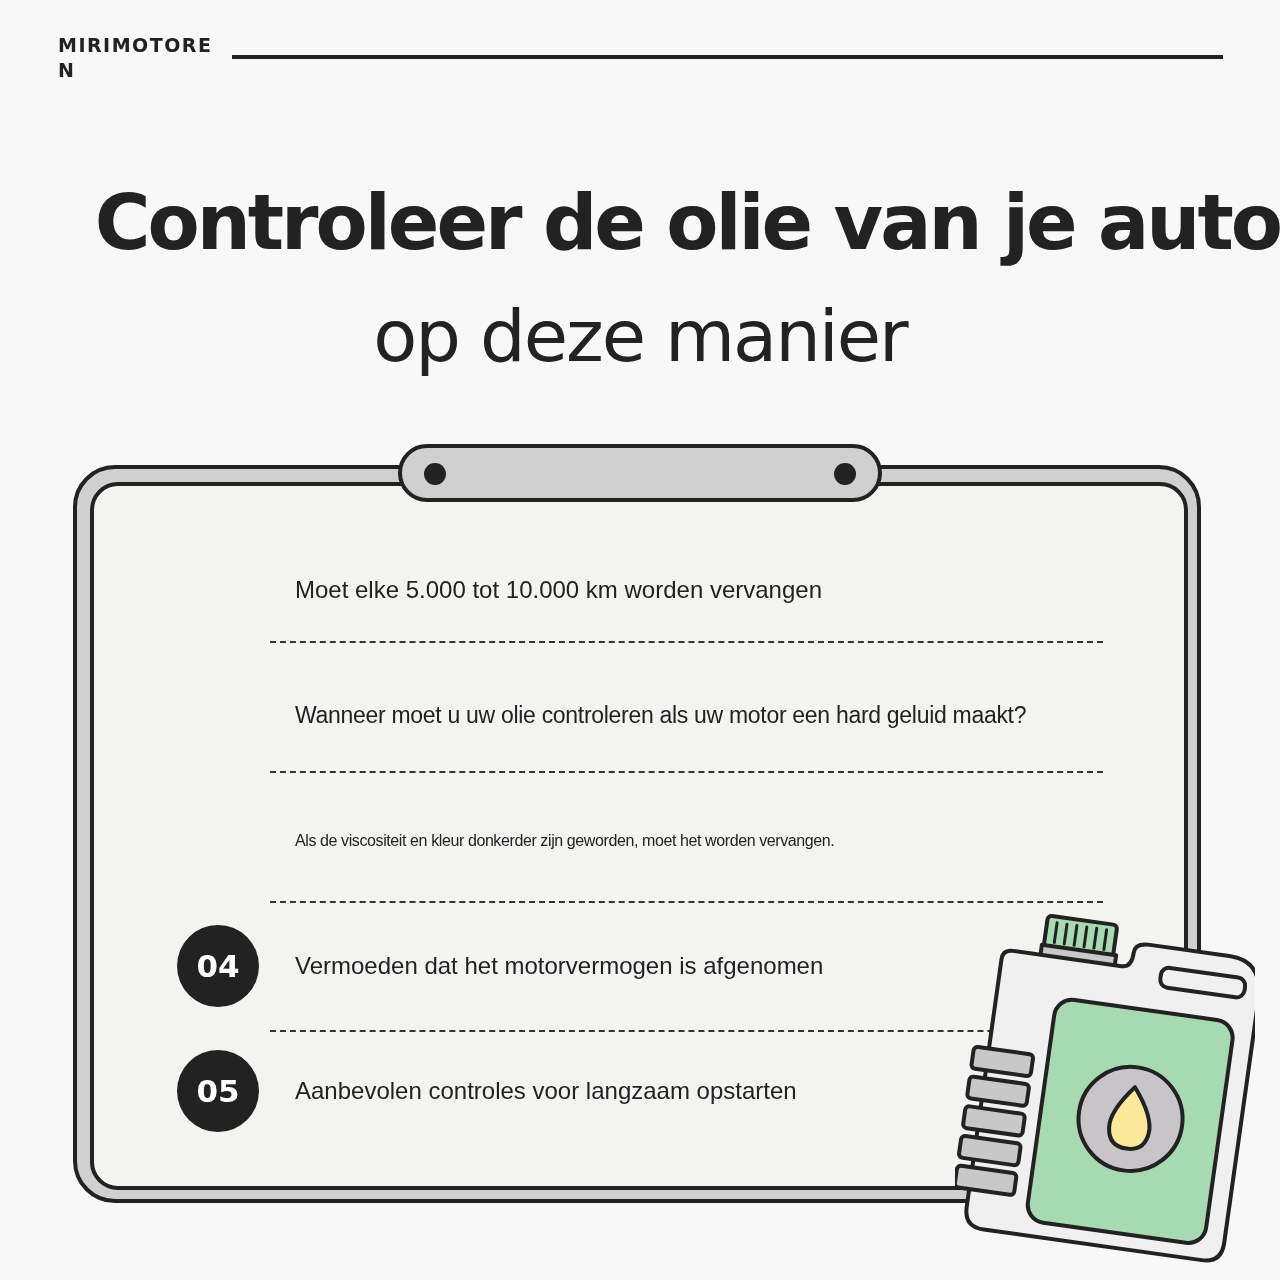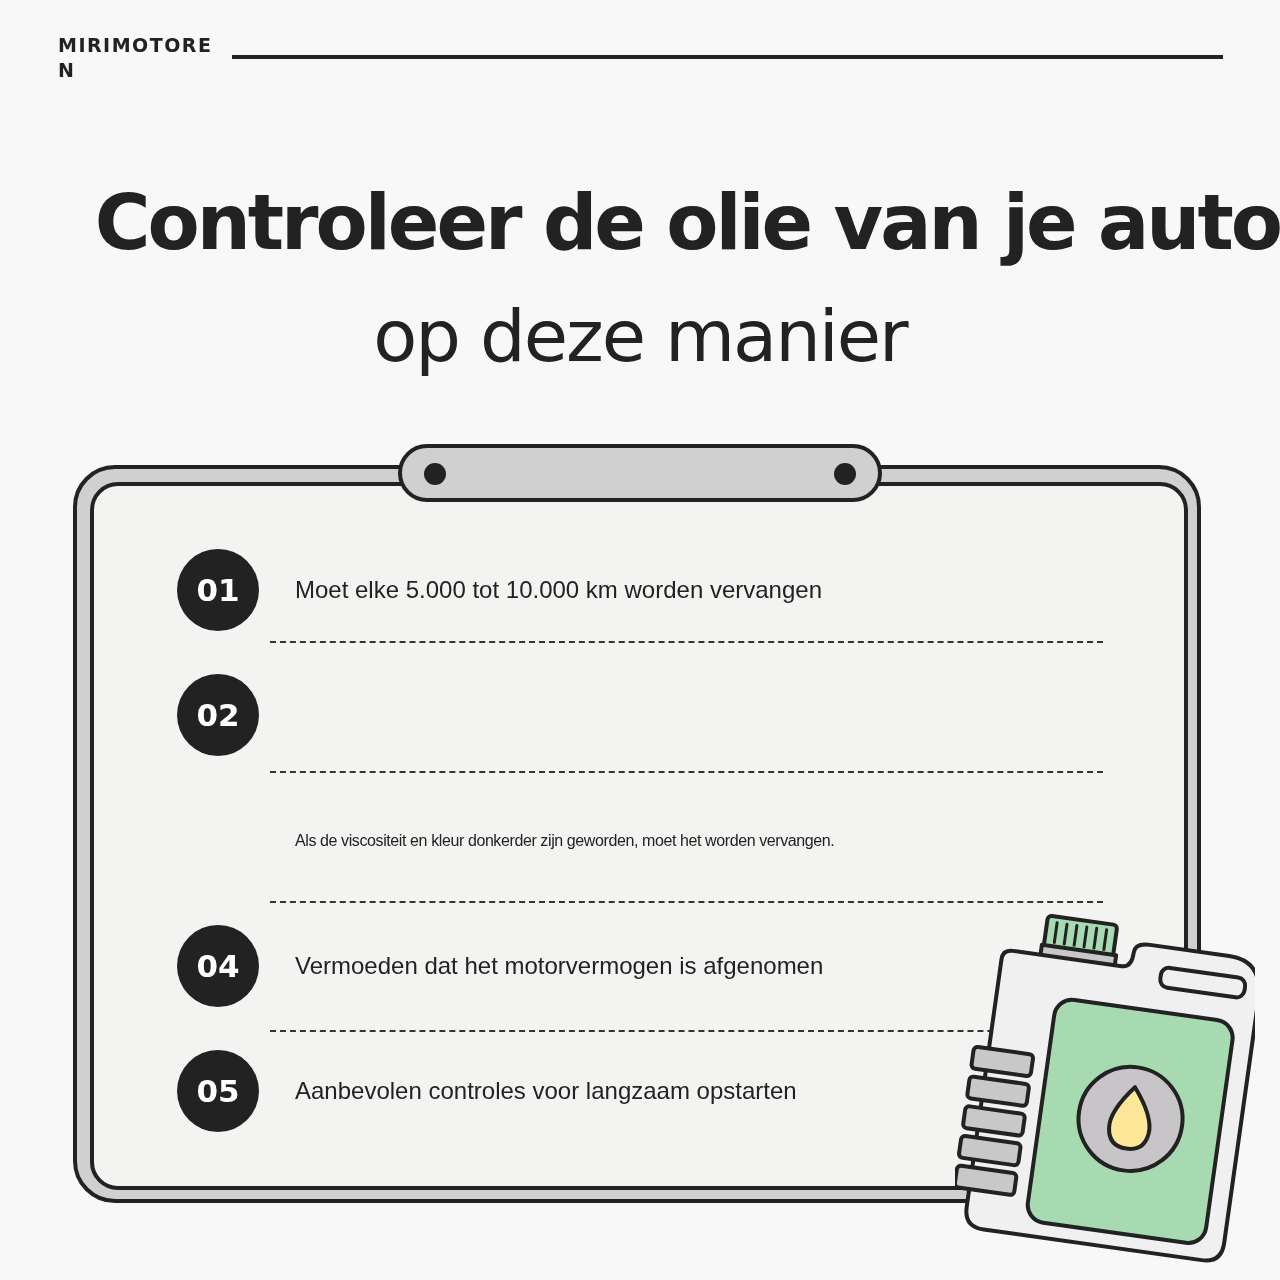--- a/index.html
+++ b/index.html
@@ -62,27 +62,26 @@
 <div class="subtitle">op deze manier</div>
 
 <div class="board-outer"></div>
 <div class="board-inner"></div>
 <div class="clip">
   <div class="clip-dot" style="left:22px"></div>
   <div class="clip-dot" style="right:22px"></div>
 </div>
 
 <div class="item" style="top:549px">
-  <div class="num">01</div>
   <div class="text t-lg">Moet elke 5.000 tot 10.000 km worden vervangen</div>
 </div>
 <div class="divider" style="top:641px"></div>
 
 <div class="item" style="top:674px">
-  <div class="num">02</div>
+  <div class="text t-md">Wanneer moet u uw olie controleren als uw motor een hard geluid maakt?</div>
 </div>
 <div class="divider" style="top:771px"></div>
 
 <div class="item" style="top:800px">
   <div class="text t-sm">Als de viscositeit en kleur donkerder zijn geworden, moet het worden vervangen.</div>
 </div>
 <div class="divider" style="top:901px"></div>
 
 <div class="item" style="top:925px">
   <div class="num">04</div>

